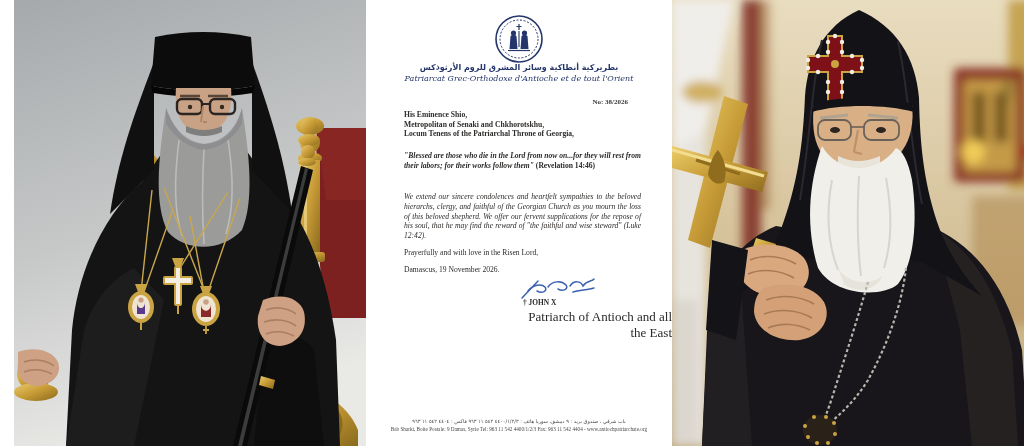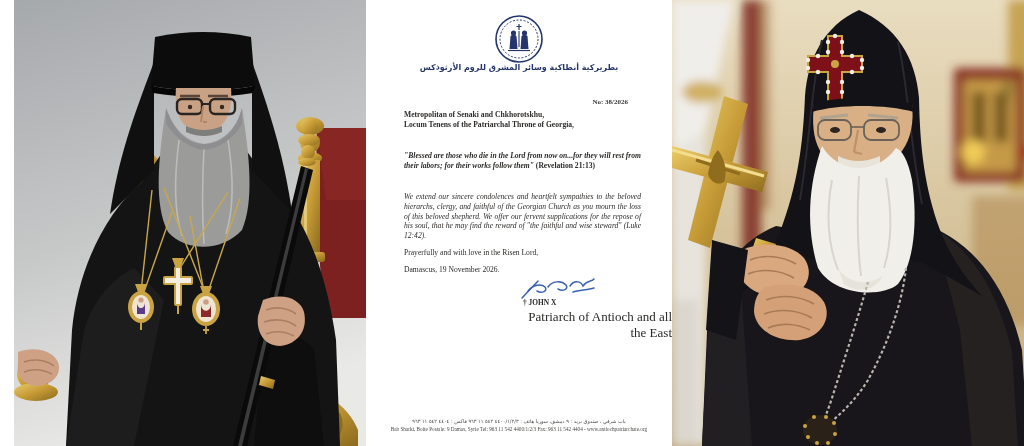--- a/index.html
+++ b/index.html
@@ -157,29 +157,31 @@
         <circle cx="19.5" cy="19" r="2.6" fill="#24356b"></circle>
         <path d="M15.5,35 L16.5,22 C17,20.5 22,20.5 22.5,22 L23.5,35 Z" fill="#24356b"></path>
         <circle cx="30.5" cy="19" r="2.6" fill="#24356b"></circle>
         <path d="M26.5,35 L27.5,22 C28,20.5 33,20.5 33.5,22 L34.5,35 Z" fill="#24356b"></path>
         <path d="M25,17 L25,33" stroke="#24356b" stroke-width="1.1"></path>
         <path d="M14,36.5 L36,36.5" stroke="#24356b" stroke-width="1.2"></path>
       </svg>
     </div>
 
     <div class="abs lh-arabic" dir="rtl">بطريركية أنطاكية وسائر المشرق للروم الأرثوذكس</div>
+    <div class="abs lh-french">Patriarcat Grec-Orthodoxe d'Antioche et de tout l'Orient</div>
 
     <div class="abs ref-no">No: 38/2026</div>
 
     <div class="abs block recipient">
+      <div>His Eminence Shio,</div>
       <div>Metropolitan of Senaki and Chkhorotskhu,</div>
       <div>Locum Tenens of the Patriarchal Throne of Georgia,</div>
     </div>
 
-    <div class="abs block quote"><span>"Blessed are those who die in the Lord from now on...for they will rest from their labors; for their works follow them"</span><span class="cite"> (Revelation 21:13)</span></div>
+    <div class="abs block quote"><span>"Blessed are those who die in the Lord from now on...for they will rest from their labors; for their works follow them"</span><span class="cite"> (Revelation 14:46)</span></div>
 
     <p class="abs block para2" style="margin:0">We extend our sincere condolences and heartfelt sympathies to the beloved hierarchs, clergy, and faithful of the Georgian Church as you mourn the loss of this beloved shepherd. We offer our fervent supplications for the repose of his soul, that he may find the reward of "the faithful and wise steward" (Luke 12:42).</p>
 
     <div class="abs block closing">Prayerfully and with love in the Risen Lord,</div>
     <div class="abs block dateline">Damascus, 19 November 2026.</div>
 
     <div class="abs sig-script">
       <svg width="78" height="22" viewBox="0 0 78 22">
         <g fill="none" stroke="#3a62b0" stroke-width="1.5" stroke-linecap="round">
           <path d="M4,20 L20,3"></path>

